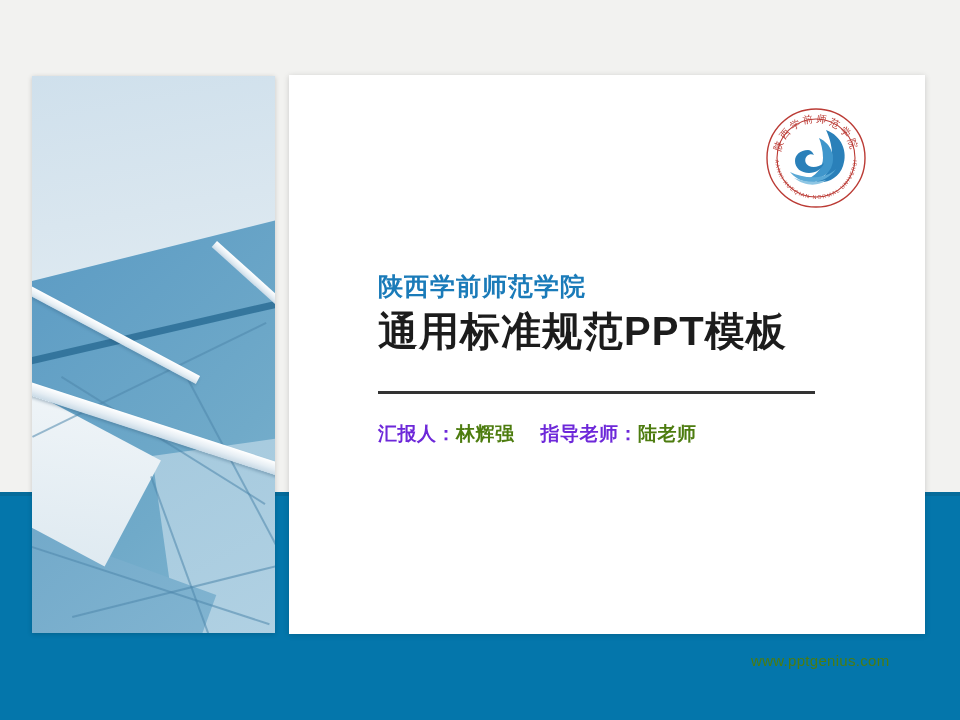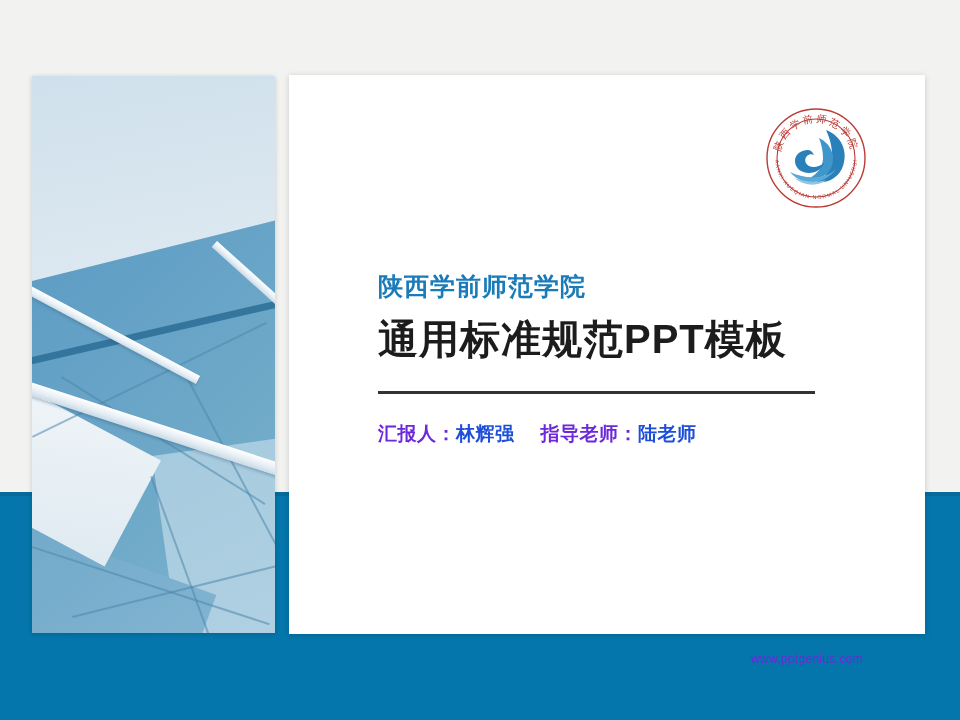--- a/index.html
+++ b/index.html
@@ -152,21 +152,21 @@
   }
   .title-small {
     font-size: 25px;
     font-weight: bold;
     color: #1a7bb9;
     letter-spacing: 1px;
     line-height: 1.15;
     white-space: nowrap;
   }
   .title-large {
-    margin-top: 14px;
+    margin-top: 6px;
     font-size: 40px;
     font-weight: bold;
     color: #1c1c1c;
     letter-spacing: 1px;
     line-height: 1.2;
     white-space: nowrap;
   }
 
   .divider {
     position: absolute;
@@ -180,30 +180,30 @@
   .byline {
     position: absolute;
     left: 378px;
     top: 421px;
     font-size: 19px;
     font-weight: bold;
     letter-spacing: .5px;
     white-space: nowrap;
   }
   .byline .lbl { color: #6d28d9; }
-  .byline .val { color: #1d4ed8; }
+  .byline .val { color: #4d7c0f; }
   .byline .gap { display: inline-block; width: 26px; }
 
   
   .footer-url {
     position: absolute;
     left: 751px;
     top: 652px;
-    font-size: 12px;
-    color: #6d28d9;
+    font-size: 15px;
+    color: #4d7c0f;
     letter-spacing: .3px;
     white-space: nowrap;
   }
 </style>
 </head>
 <body>
 
 <div id="slide-root">
 
   <div class="bottom-band">

